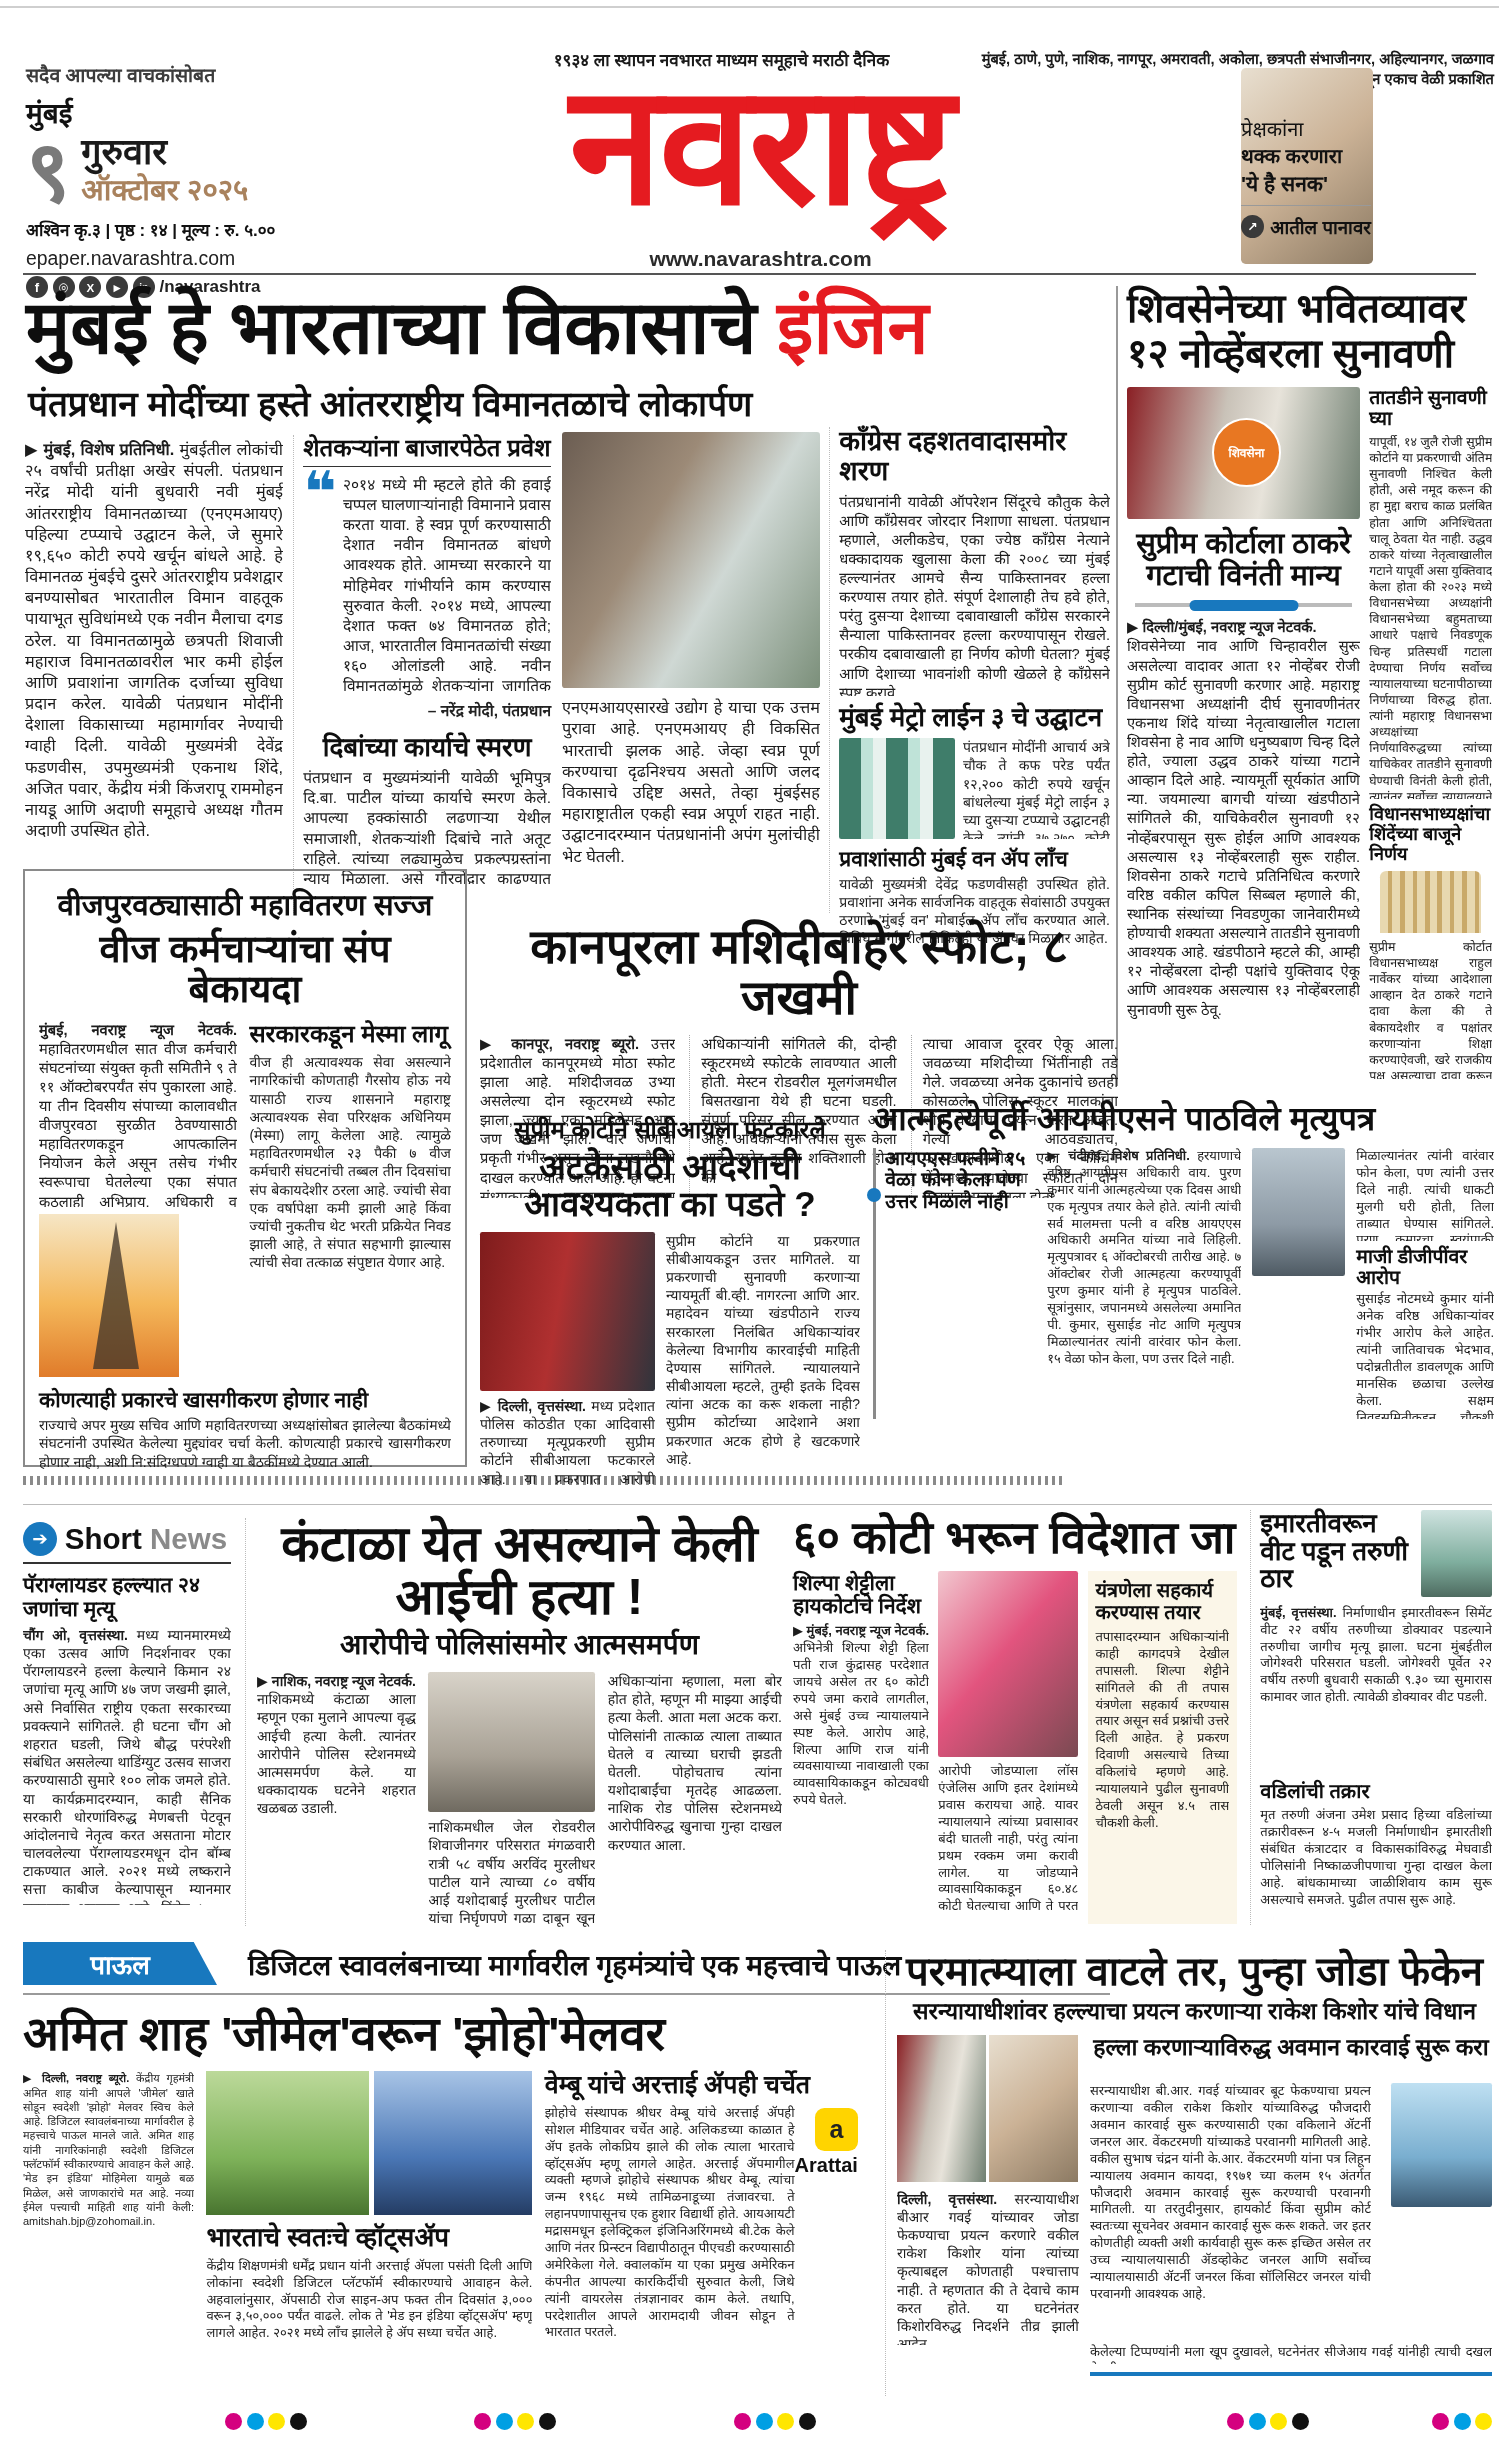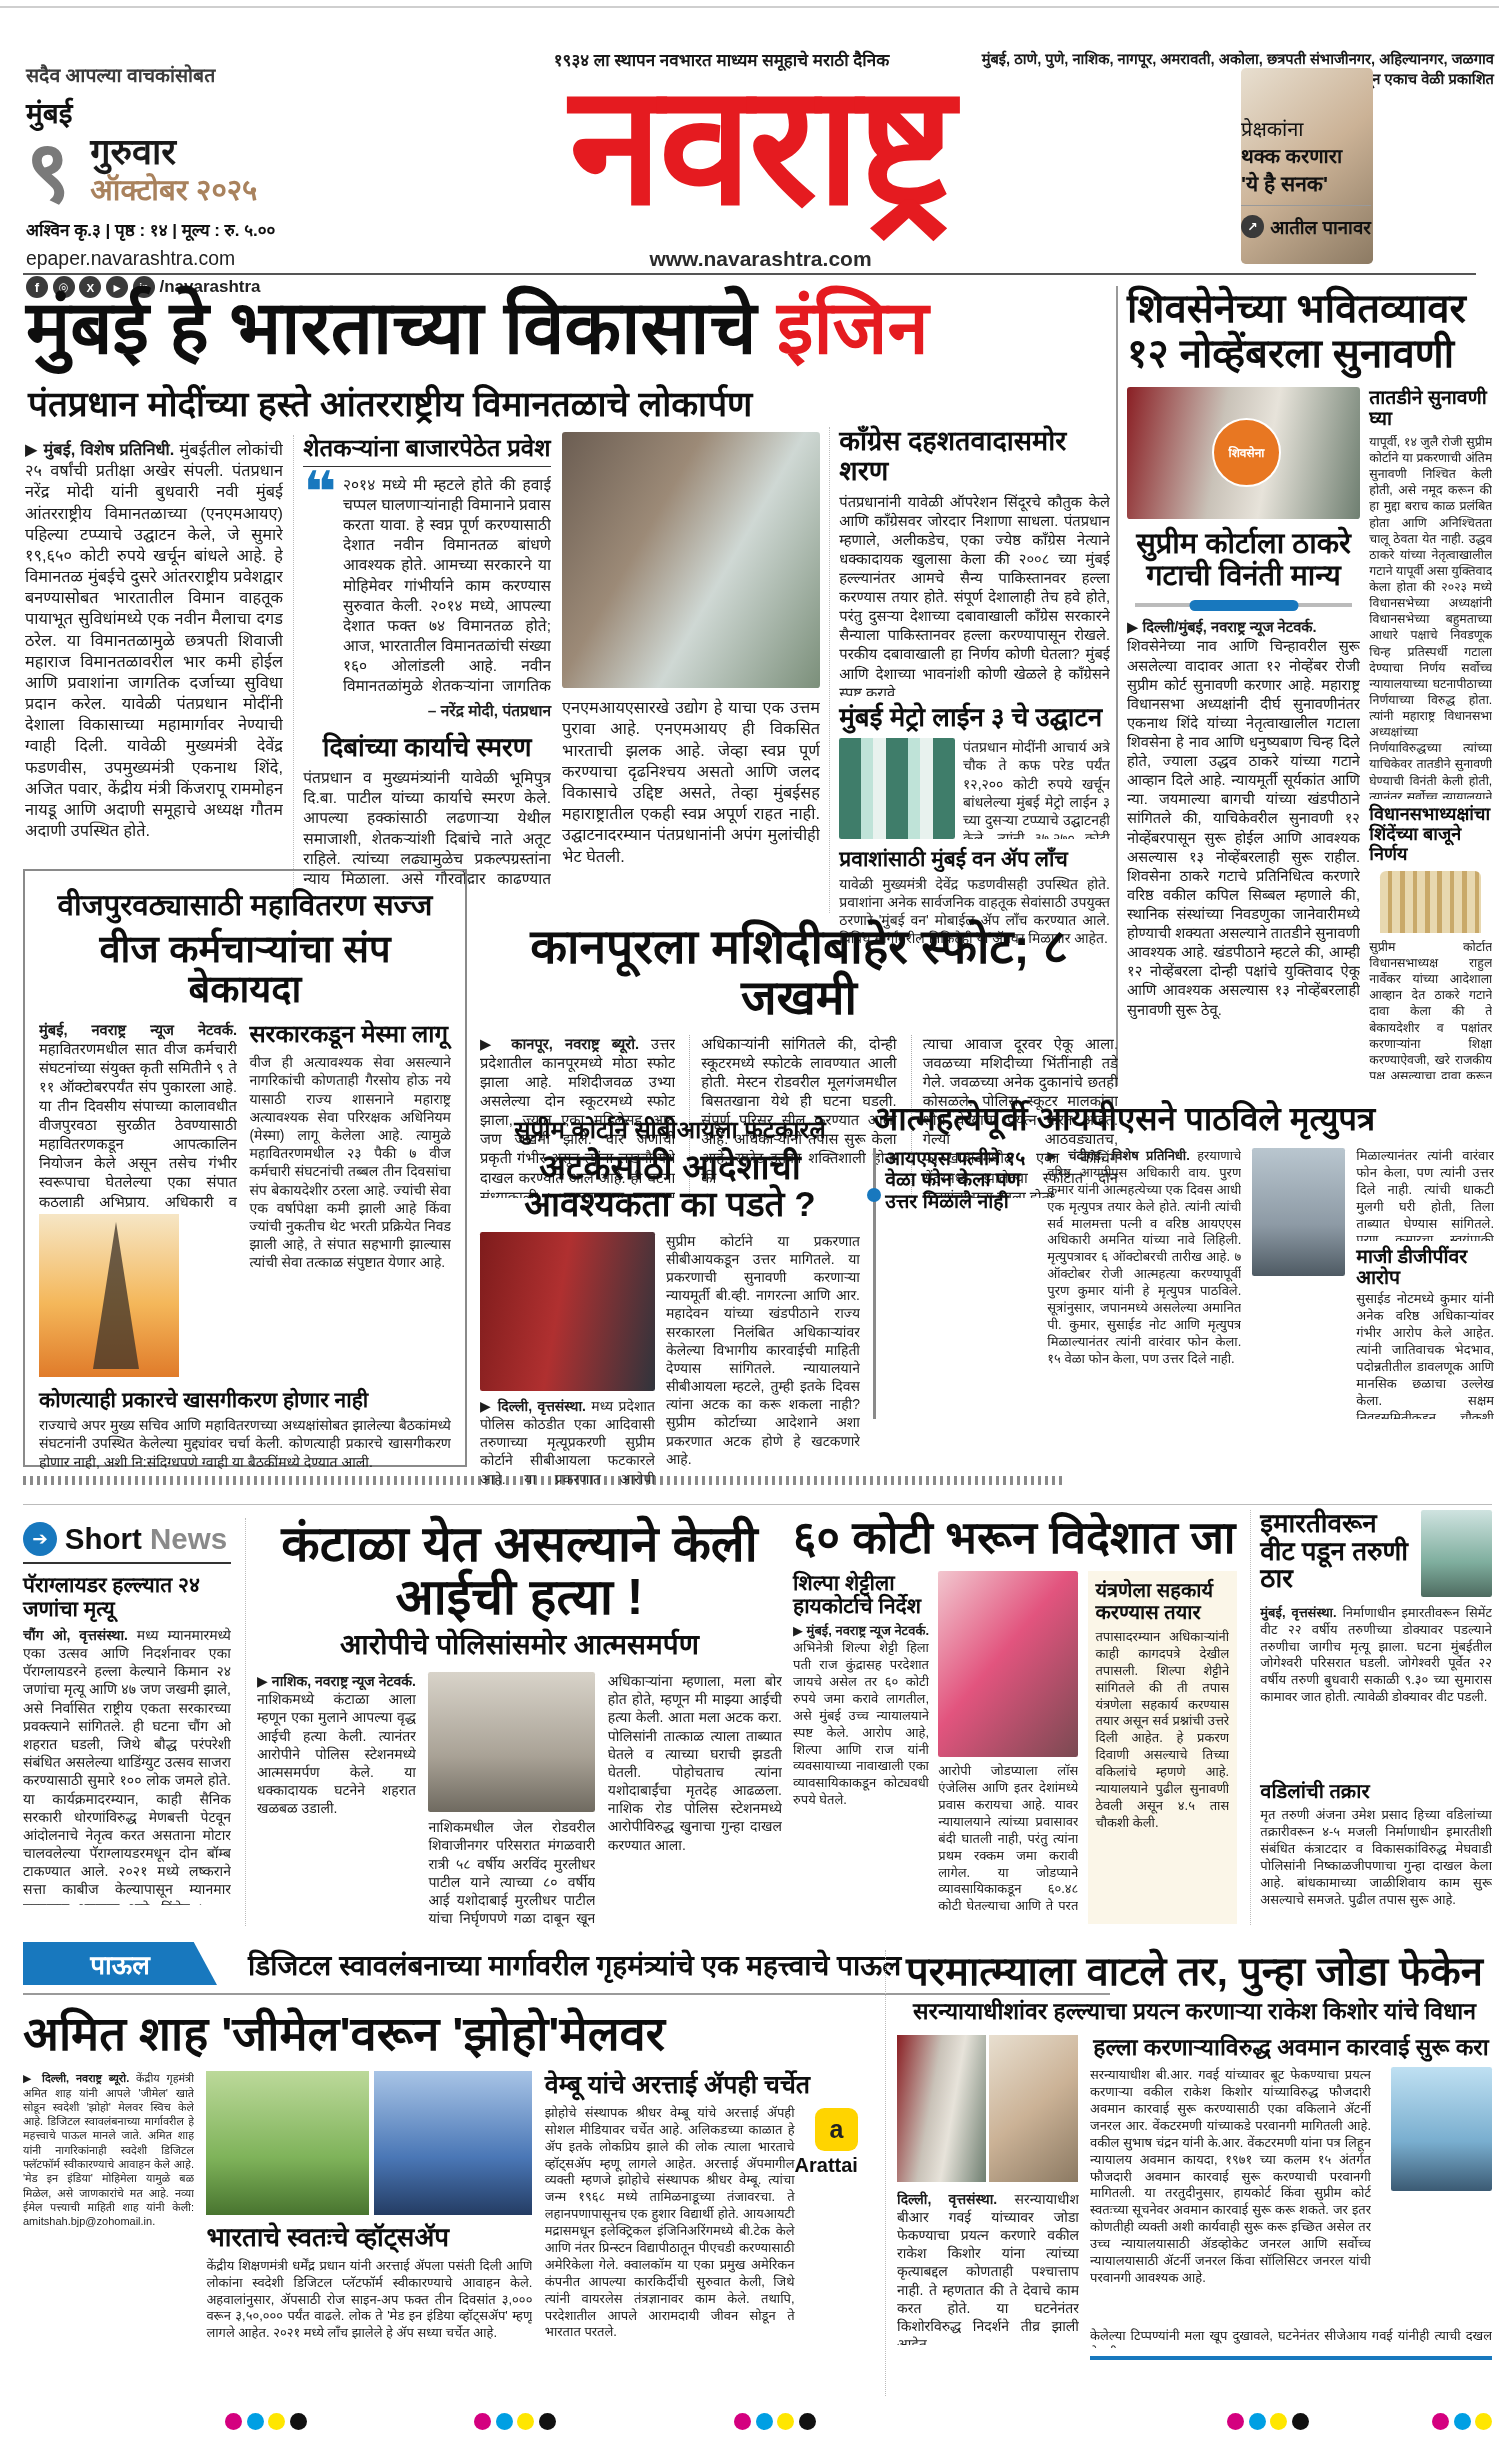--- a/index.html
+++ b/index.html
@@ -43,21 +43,21 @@
 
 <div class="page">
 
   <div class="abs" style="left:0;top:6.2px;width:1500px;height:1.6px;background:#cfcfcf;"></div>
 
   <div class="abs" style="left:26px;top:61px;width:279px;">
     <div style="font-size:19.4px;color:#3c3c3c;font-weight:bold;">सदैव आपल्या वाचकांसोबत</div>
     <div style="font-size:28px;font-weight:bold;color:#111;margin-top:4.7px;">मुंबई</div>
     <div style="display:flex;align-items:flex-start;margin-top:1.6px;">
       <div style="font-size:85px;font-weight:bold;color:#7a7a7a;line-height:0.95;">९</div>
-      <div style="margin-left:20px;">
+      <div style="margin-left:11px;">
         <div style="font-size:36px;font-weight:bold;color:#1a1a1a;line-height:1.1;">गुरुवार</div>
         <div style="font-size:29.5px;font-weight:bold;color:#a9825d;line-height:1.2;">ऑक्टोबर २०२५</div>
       </div>
     </div>
     <div style="font-size:17px;font-weight:bold;color:#111;margin-top:4.7px;">अश्विन कृ.३ | पृष्ठ : १४ | मूल्य : रु. ५.००</div>
     <div style="font-size:19.4px;color:#222;margin-top:6.2px;">epaper.navarashtra.com</div>
     <div style="display:flex;align-items:center;gap:4.7px;margin-top:6.2px;">
       <span class="circle-ic" style="width:22px;height:22px;font-size:13px;">f</span>
       <span class="circle-ic" style="width:22px;height:22px;font-size:11.6px;">◎</span>
       <span class="circle-ic" style="width:22px;height:22px;font-size:11.6px;">X</span>
@@ -340,21 +340,21 @@
           <div class="ph ph-leaders" style="width:89px;height:147px;"></div>
           <div class="ph ph-woman2" style="width:89px;height:147px;"></div>
         </div>
         <div class="body-txt" style="font-size:14px;height:155px;margin-top:7.8px;">
           <span class="byline">दिल्ली, वृत्तसंस्था.</span>
           <span>सरन्यायाधीश बीआर गवई यांच्यावर जोडा फेकण्याचा प्रयत्न करणारे वकील राकेश किशोर यांना त्यांच्या कृत्याबद्दल कोणताही पश्चात्ताप नाही. ते म्हणतात की ते देवाचे काम करत होते. या घटनेनंतर किशोरविरुद्ध निदर्शने तीव्र झाली आहेत.</span>
         </div>
       </div>
       <div style="flex:1;border-bottom:4.7px solid #1878be;padding-bottom:7.8px;">
         <div class="subhead" style="font-size:23px;text-align:center;">हल्ला करणाऱ्याविरुद्ध अवमान कारवाई सुरू करा</div>
-        <div style="display:flex;gap:20px;margin-top:7px;justify-content:space-between;">
+        <div style="display:flex;gap:20px;margin-top:23px;justify-content:space-between;">
           <div class="body-txt" style="flex:1;font-size:13px;height:256px;">सरन्यायाधीश बी.आर. गवई यांच्यावर बूट फेकण्याचा प्रयत्न करणाऱ्या वकील राकेश किशोर यांच्याविरुद्ध फौजदारी अवमान कारवाई सुरू करण्यासाठी एका वकिलाने ॲटर्नी जनरल आर. वेंकटरमणी यांच्याकडे परवानगी मागितली आहे. वकील सुभाष चंद्रन यांनी के.आर. वेंकटरमणी यांना पत्र लिहून न्यायालय अवमान कायदा, १९७१ च्या कलम १५ अंतर्गत फौजदारी अवमान कारवाई सुरू करण्याची परवानगी मागितली. या तरतुदीनुसार, हायकोर्ट किंवा सुप्रीम कोर्ट स्वतःच्या सूचनेवर अवमान कारवाई सुरू करू शकते. जर इतर कोणतीही व्यक्ती अशी कार्यवाही सुरू करू इच्छित असेल तर उच्च न्यायालयासाठी ॲडव्होकेट जनरल आणि सर्वोच्च न्यायालयासाठी ॲटर्नी जनरल किंवा सॉलिसिटर जनरल यांची परवानगी आवश्यक आहे.</div>
           <div class="ph ph-cji" style="width:101px;height:124px;flex:none;border-radius:2.3px;"></div>
         </div>
         <div class="body-txt" style="font-size:13px;height:20px;margin-top:4.7px;">केलेल्या टिप्पण्यांनी मला खूप दुखावले, घटनेनंतर सीजेआय गवई यांनीही त्याची दखल घेतली.</div>
       </div>
     </div>
   </div>
 
   <div class="abs dots" style="left:225px;top:2413px;">
     <i style="background:#d4007f;"></i>

